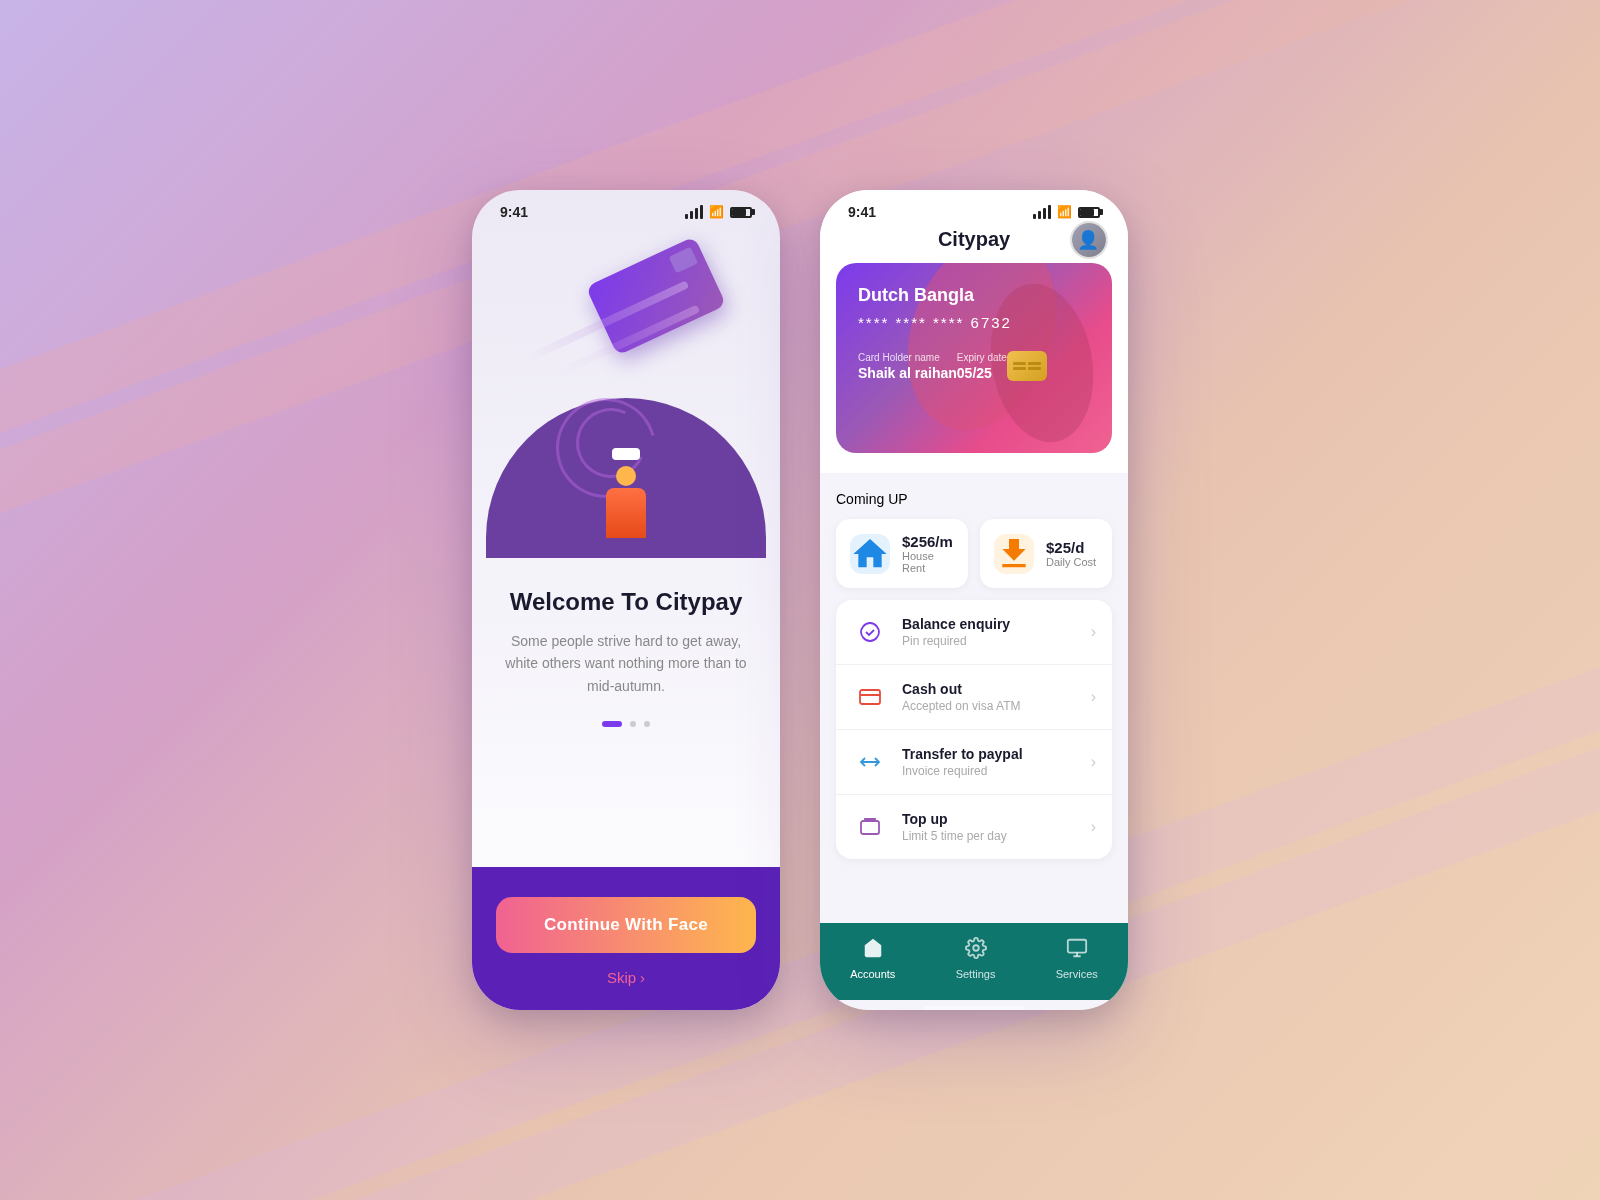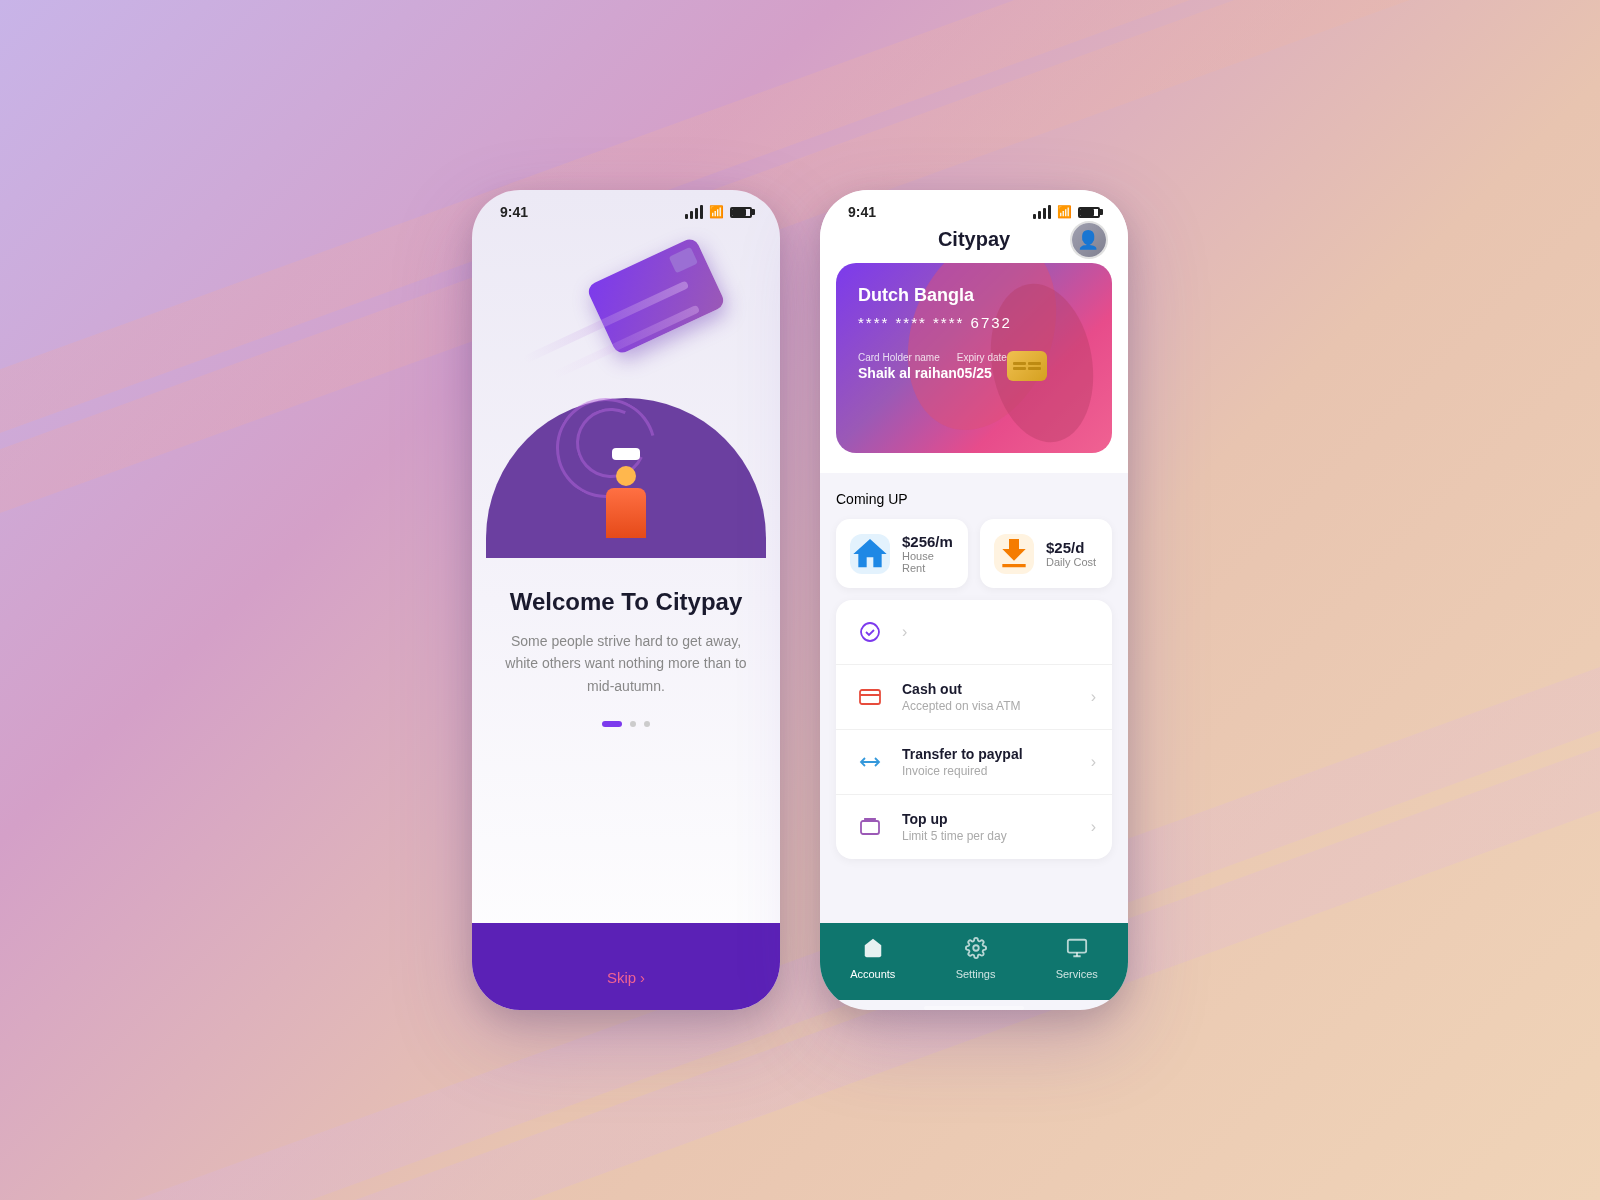--- a/index.html
+++ b/index.html
@@ -619,20 +619,21 @@
       </div>
 
       <div class="dots-indicator">
         <div class="dot"></div>
         <div class="dot-inactive"></div>
         <div class="dot-inactive"></div>
       </div>
     </div>
 
     <div class="phone-1-bottom">
+      <button class="continue-btn">Continue With Face</button>
       <div class="skip-link">
         <span>Skip</span>
         <span>›</span>
       </div>
     </div>
   </div>
 
   <div class="phone phone-2">
 
     <div class="status-bar" style="background:white;">
@@ -715,20 +716,24 @@
 
       <div class="services-list">
 
         <div class="service-item">
           <div class="service-icon">
             <svg viewBox="0 0 24 24" fill="none" stroke="#7c3aed" stroke-width="1.8">
               <path d="M12 3C6 3 3 9 3 12s3 9 9 9 9-6 9-9-3-9-9-9z"></path>
               <path d="M8 12l3 3 5-5"></path>
             </svg>
           </div>
+          <div class="service-text">
+            <div class="service-name">Balance enquiry</div>
+            <div class="service-sub">Pin required</div>
+          </div>
           <span class="chevron-right">›</span>
         </div>
 
         <div class="service-item">
           <div class="service-icon">
             <svg viewBox="0 0 24 24" fill="none" stroke="#e74c3c" stroke-width="1.8">
               <rect x="2" y="5" width="20" height="14" rx="2"></rect>
               <line x1="2" y1="10" x2="22" y2="10"></line>
             </svg>
           </div>

